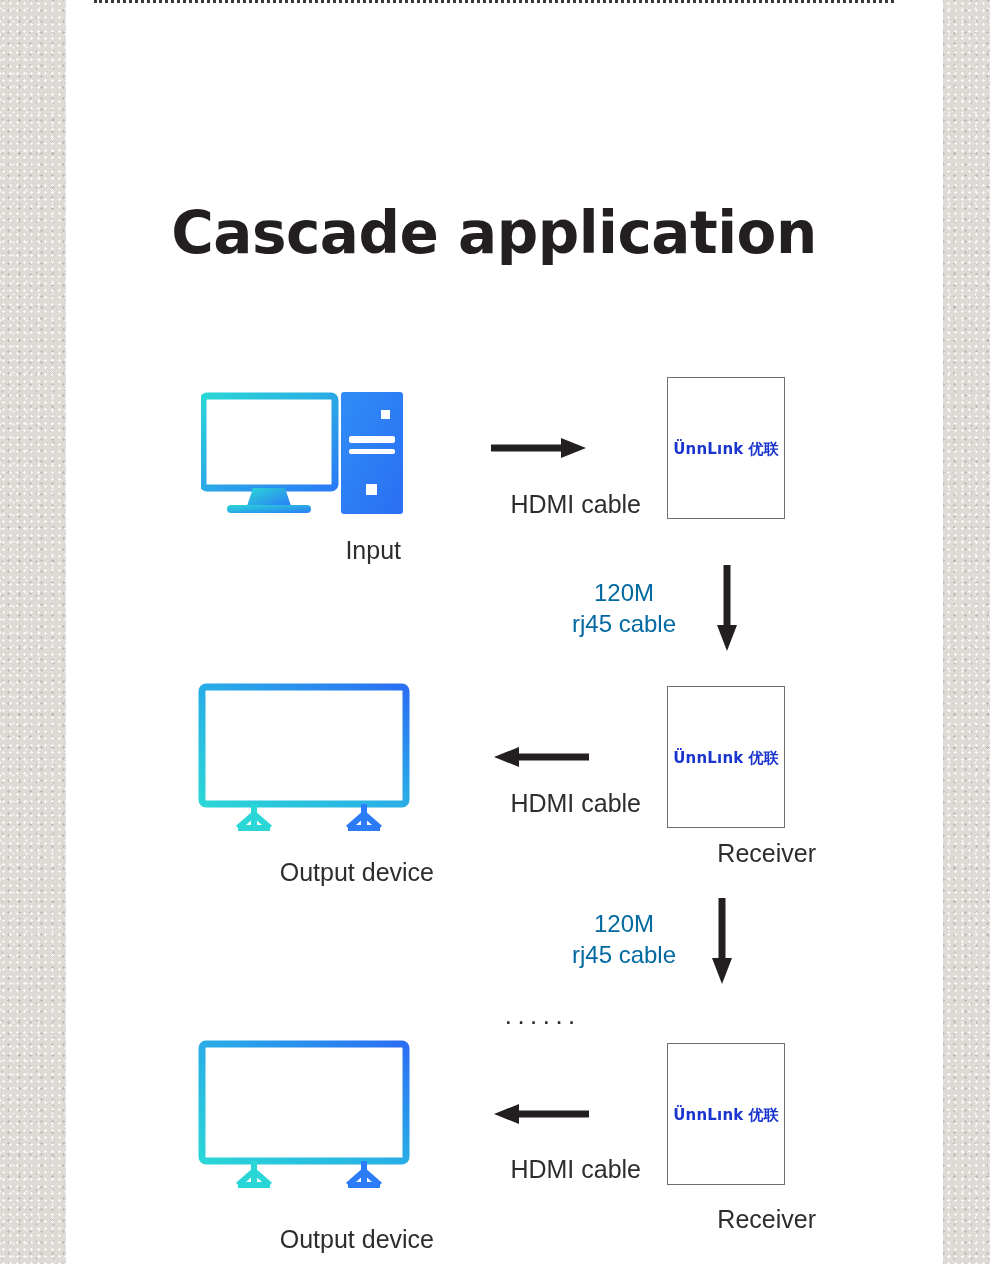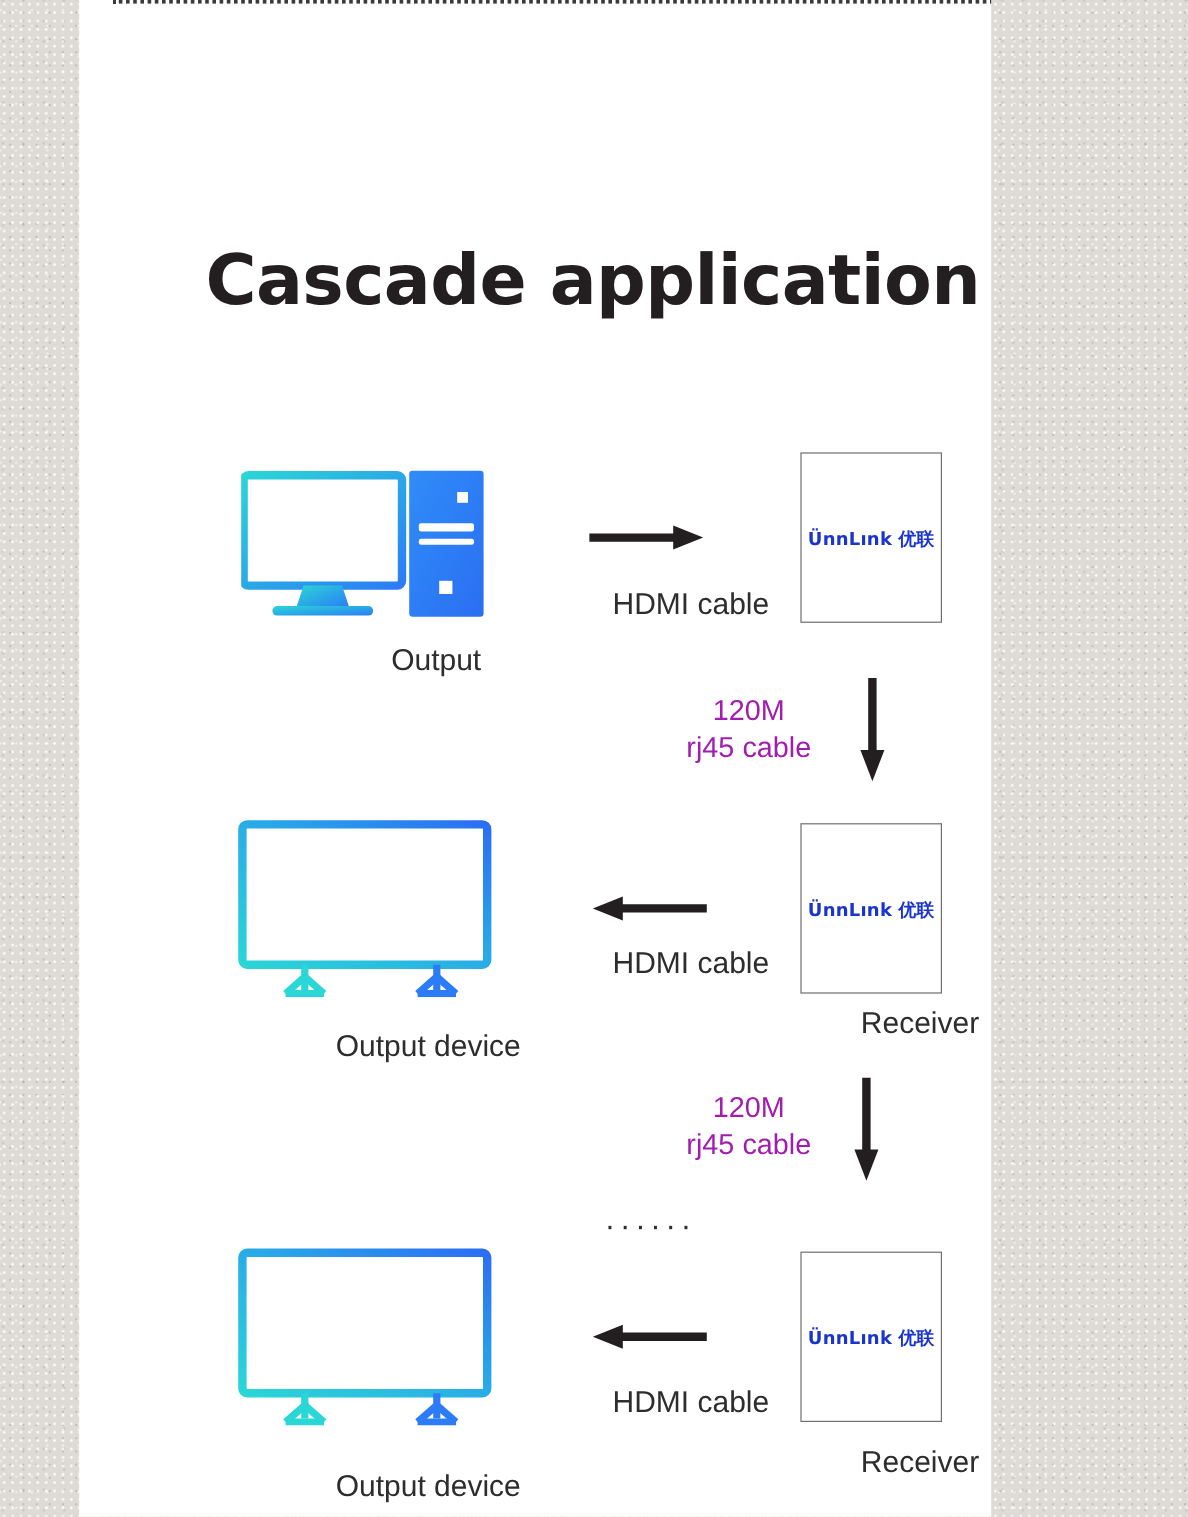--- a/index.html
+++ b/index.html
@@ -25,25 +25,26 @@
       radial-gradient(rgba(120,115,110,0.30) 1px, transparent 1.2px),
       radial-gradient(rgba(255,255,255,0.55) 1px, transparent 1.3px),
       radial-gradient(rgba(150,145,140,0.25) 1px, transparent 1.2px);
     background-size: 7px 7px, 11px 11px, 13px 13px, 17px 17px;
     background-position: 0 0, 3px 5px, 7px 2px, 11px 9px;
   }
   .page {
     position: absolute;
     left: 66px;
     top: 0;
-    width: 760px;
+    width: 829px;
     height: 1264px;
     background: #ffffff;
     box-shadow: 0 0 0 0 rgba(0,0,0,0);
     overflow: hidden;
+    padding-left: 48px;
   }
   .dotted-rule {
     position: absolute;
     left: 28px;
     top: 0px;
     width: 800px;
     height: 6px;
     border-top: 3px dotted #3a3a3a;
   }
   .title {
@@ -65,21 +66,21 @@
     color: #2d2d2d;
     font-size: 25px;
     font-family: "Liberation Sans", sans-serif;
     white-space: nowrap;
   }
   .label.center {
     text-align: right;
   }
   .label-2line {
     position: absolute;
-    color: #a21caf;
+    color: #0369a1;
     font-size: 24px;
     line-height: 31px;
     text-align: center;
     white-space: nowrap;
   }
 
   
   .arrow-h {
     position: absolute;
     height: 22px;
@@ -150,21 +151,21 @@
       <path d="M52 96 L46 114 L90 114 L84 96 Z" fill="url(#gradA)"></path>
       <rect x="26" y="113" width="84" height="8" rx="4" fill="url(#gradA)"></rect>
 
       <rect x="140" y="0" width="62" height="122" rx="3" fill="url(#gradB)"></rect>
       <rect x="148" y="44" width="46" height="7" rx="2" fill="#ffffff"></rect>
       <rect x="148" y="57" width="46" height="5" rx="2" fill="#ffffff"></rect>
       <rect x="180" y="18" width="9" height="9" fill="#ffffff"></rect>
       <rect x="165" y="92" width="11" height="11" fill="#ffffff"></rect>
     </svg>
   </div>
-  <div class="label center" style="left:140px; top:536px; width:195px;">Output</div>
+  <div class="label center" style="left:140px; top:536px; width:195px;">Input</div>
 
   <div class="arrow-h" style="left:425px; top:437px; width:100px;">
     <svg width="100" height="22" viewBox="0 0 100 22">
       <line x1="0" y1="11" x2="72" y2="11" stroke="#231f20" stroke-width="7"></line>
       <path d="M70 1 L95 11 L70 21 Z" fill="#231f20"></path>
     </svg>
   </div>
   <div class="label center" style="left:375px; top:490px; width:200px;">HDMI cable</div>
 
   <div class="unit-box" style="left:601px; top:377px; width:118px; height:142px;">

